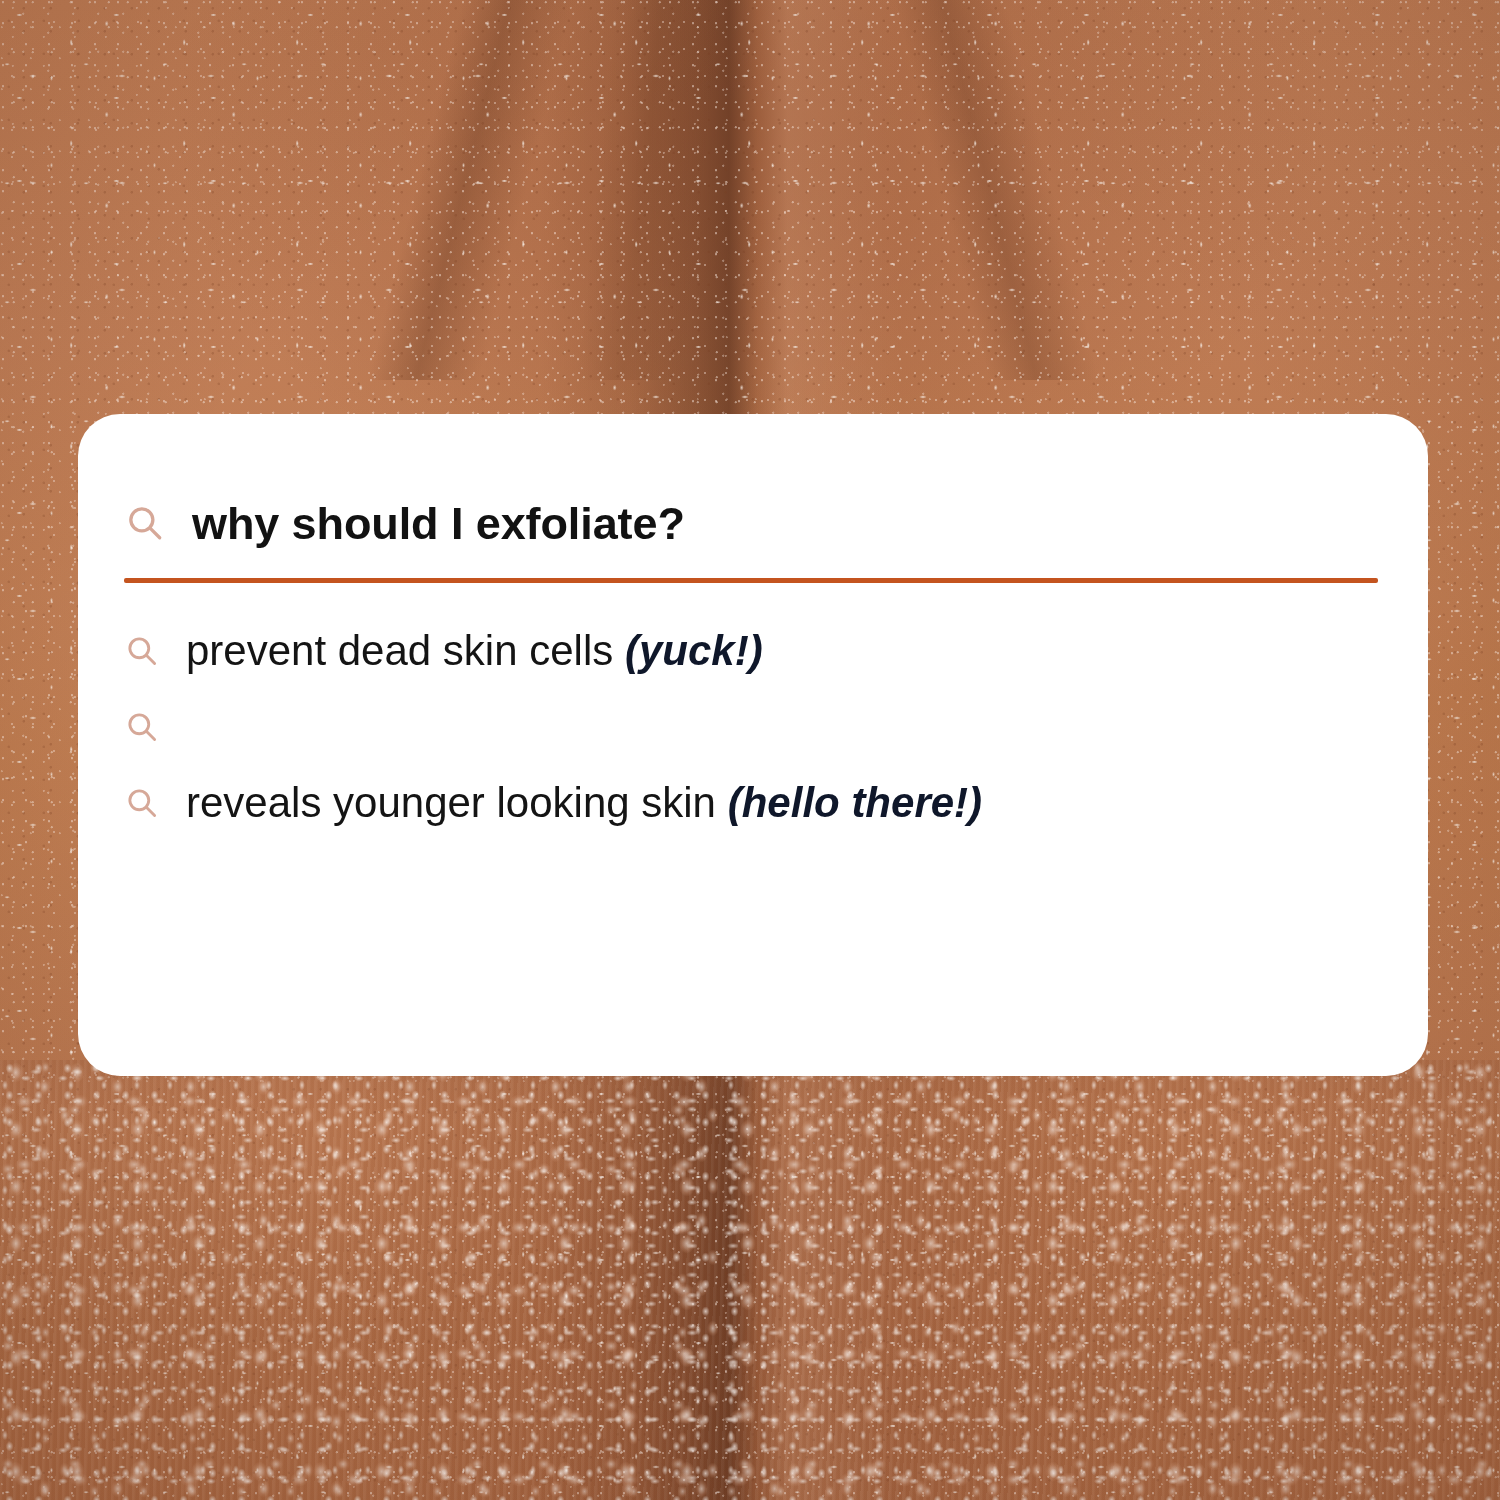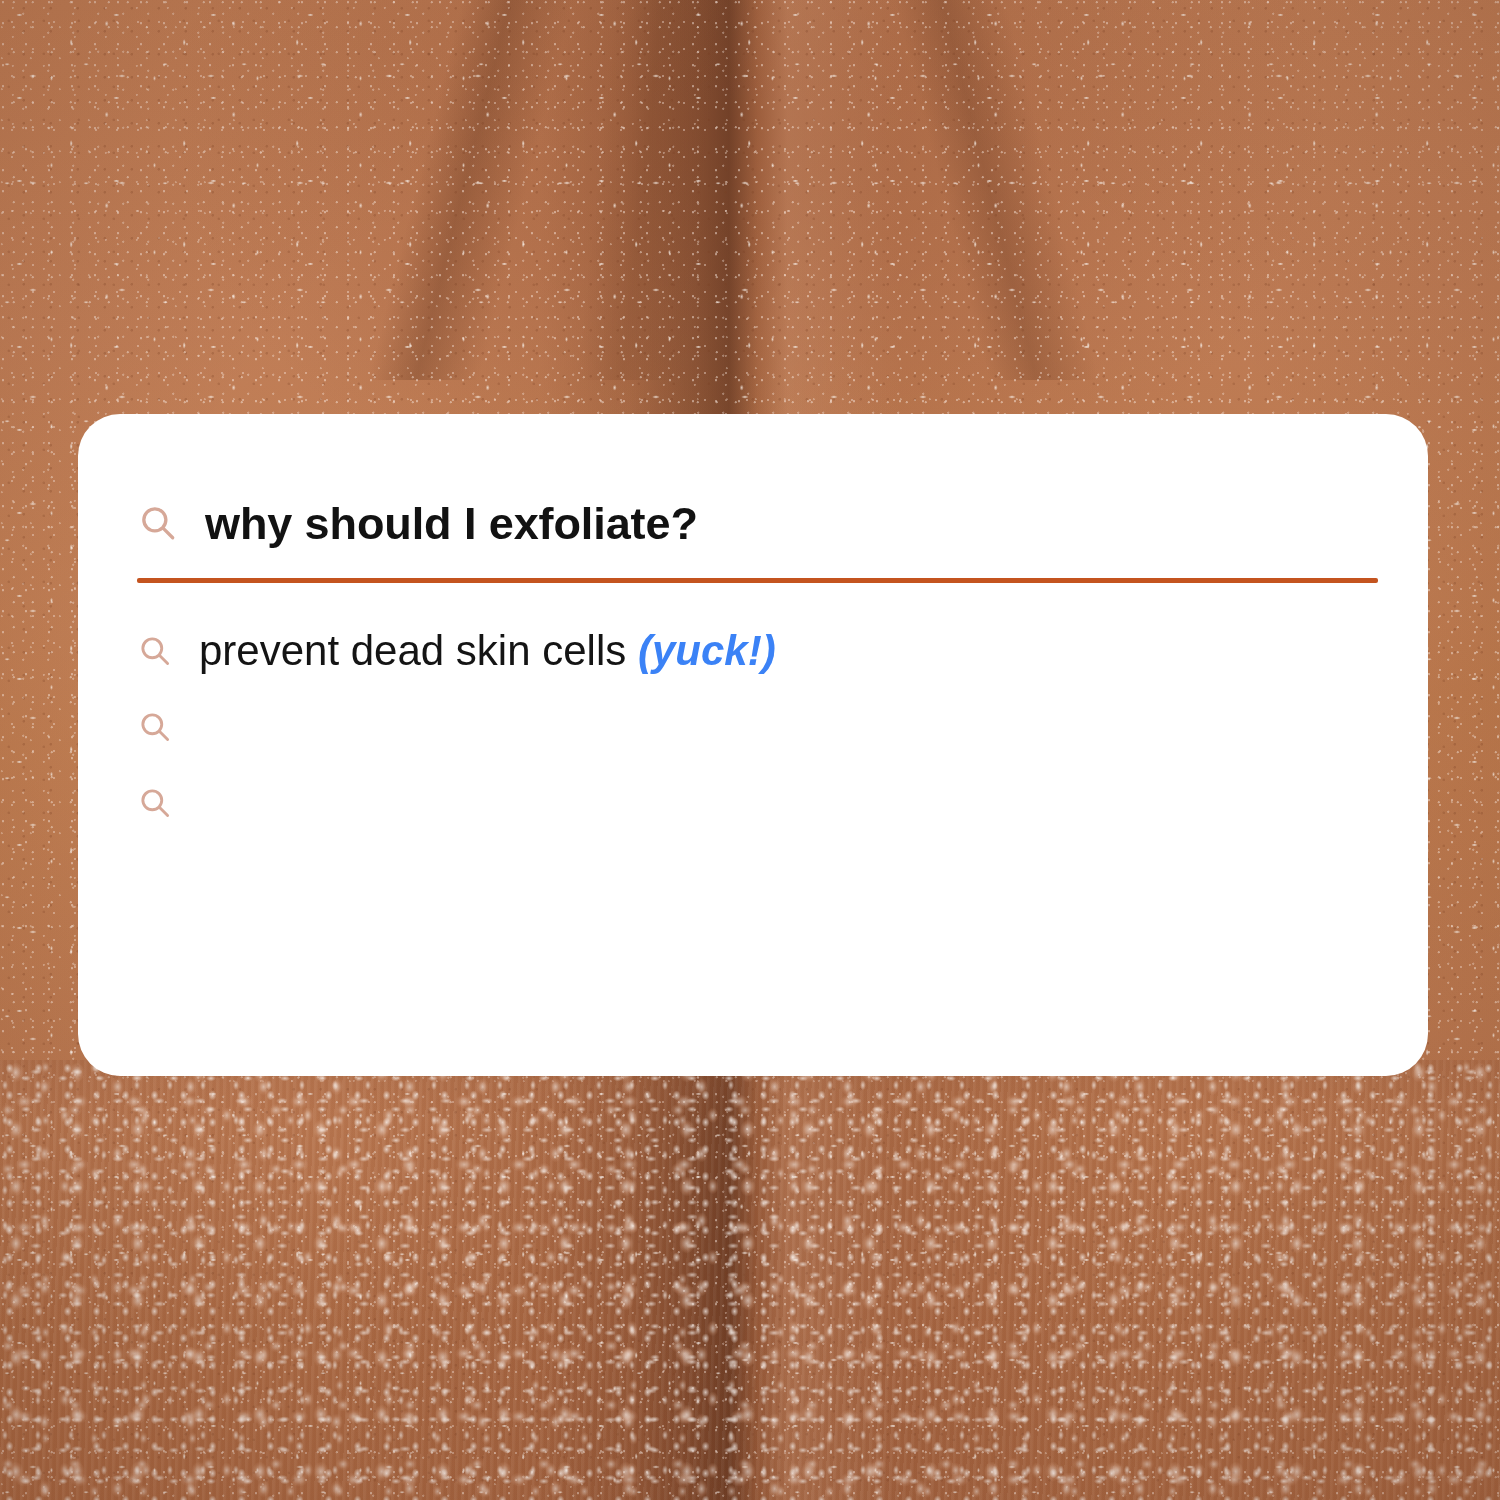--- a/index.html
+++ b/index.html
@@ -129,21 +129,21 @@
     width: 1350px;
     height: 662px;
     background: #ffffff;
     border-radius: 42px;
     box-sizing: border-box;
     padding: 0;
   }
 
   .card-inner {
     position: absolute;
-    left: 59px;
+    left: 46px;
     right: 50px;
     top: 78px;
   }
 
   
   .faq-header {
     display: flex;
     align-items: center;
     gap: 26px;
     height: 62px;
@@ -179,21 +179,21 @@
     height: 76px;
   }
   .faq-text {
     font-size: 42px;
     color: #141414;
     font-weight: 400;
     white-space: nowrap;
     line-height: 1;
   }
   .faq-accent {
-    color: #3b82f6;
+    color: #0f172a;
     font-style: italic;
     font-weight: 700;
     margin-left: .28em;
   }
 
   
   .mag {
     flex: 0 0 auto;
     display: block;
     color: #d6a898;
@@ -246,19 +246,20 @@
             <line x1="14.9" y1="14.9" x2="20.4" y2="20.4"></line>
           </svg>
         </li>
 
 
         <li class="faq-row">
           <svg class="mag mag-row" viewBox="0 0 24 24" fill="none" stroke="currentColor" stroke-width="1.9" stroke-linecap="round">
             <circle cx="10.2" cy="10.2" r="6.3"></circle>
             <line x1="14.9" y1="14.9" x2="20.4" y2="20.4"></line>
           </svg>
+          <span class="faq-text"><span>reveals younger looking skin</span><span class="faq-accent">(hello there!)</span></span>
         </li>
 
       </ul>
     </div>
   </div>
 
 </div>
 
 </body></html>

